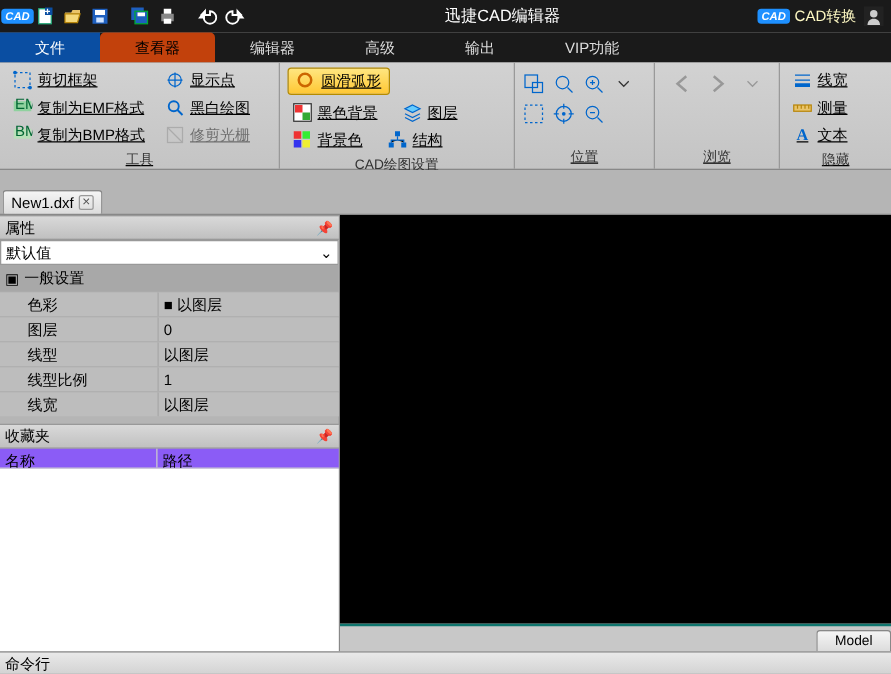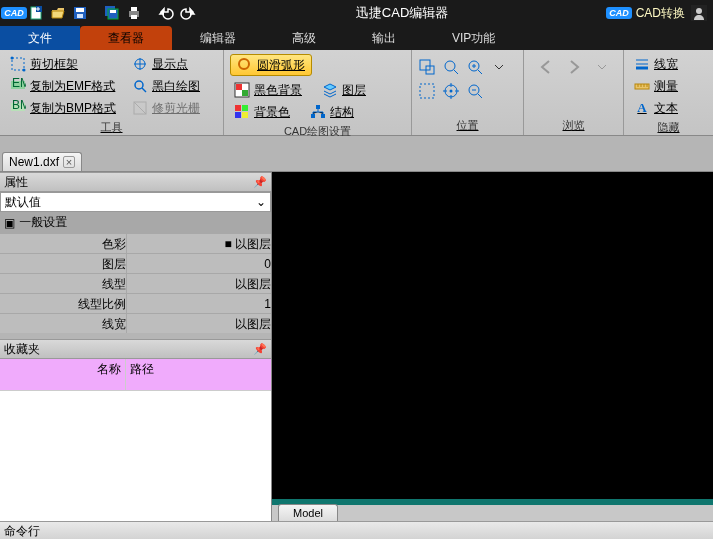--- a/index.html
+++ b/index.html
@@ -34,39 +34,39 @@
 .small-ic { width:18px;height:18px; display:flex;align-items:center;justify-content:center;cursor:pointer; }
 .small-ic.disabled { opacity:0.35; }
 
 
 .doc-tab-strip { background:#b5b5b5; height:36px; display:flex; align-items:flex-end; padding-left:2px; border-bottom:1px solid #888; }
 .doc-tab { background:linear-gradient(#f5f5f5,#dcdcdc); border:1px solid #888; border-bottom:none; border-radius:3px 3px 0 0; padding:2px 6px; display:flex; align-items:center; gap:4px; font-size:11px; }
 .doc-tab .close { cursor:pointer; font-size:11px; color:#555; border:1px solid #999; border-radius:2px; width:12px; height:12px; line-height:10px; text-align:center; }
 
 
 .main { flex:1; display:flex; min-height:0; }
-.left-panels { width:272px; display:flex; flex-direction:column; border-right:1px solid #888;text-align:right; }
+.left-panels { width:272px; display:flex; flex-direction:column; border-right:1px solid #888; }
 .panel-header { background:linear-gradient(#d9d9d9,#c0c0c0); border:1px solid #999; border-left:none; border-right:none; height:20px; display:flex; align-items:center; padding:0 4px; font-size:12px; justify-content:space-between; }
 .pin { font-size:11px; color:#333; cursor:pointer; }
 .dropdown { background:#fff; border:1px solid #999; height:20px; display:flex; align-items:center; justify-content:space-between; padding:0 4px; }
 .dropdown .dd-arrow { cursor:pointer; }
 .prop-grid { background:#bdbdbd; }
 .prop-section { background:#a8a8a8; padding:2px 4px; font-size:11px; display:flex; align-items:center; gap:4px; }
 .prop-row { display:flex; border-top:1px solid #a8a8a8; height:20px; }
 .prop-row .k { width:126px; padding-left:22px; background:#bdbdbd; line-height:20px; }
 .prop-row .v { flex:1; background:#bdbdbd; padding-left:4px; line-height:20px; border-left:1px solid #a8a8a8; }
 .fav-panel { display:flex; flex-direction:column; flex:1; }
-.fav-head { display:flex; background:#f0abfc; border-bottom:1px solid #ccc; height:32px; }
+.fav-head { display:flex; background:#8b5cf6; border-bottom:1px solid #ccc; height:16px; }
 .fav-head .col { padding:2px 4px; }
 .fav-head .col:first-child { width:126px; border-right:1px solid #ccc; }
 .fav-body { flex:1; background:#fff; }
 
 .canvas-area { flex:1; display:flex; flex-direction:column; background:#b5b5b5; }
 .canvas { flex:1; background:#000; }
-.model-tab-strip { height:22px; background:#c8c8c8; border-top:6px solid #0f766e; display:flex; align-items:flex-end; padding-left:6px; }
+.model-tab-strip { height:22px; background:#c8c8c8; border-top:2px solid #0f766e; display:flex; align-items:flex-end; padding-left:6px;justify-content:flex-end; }
 .model-tab { background:linear-gradient(#f5f5f5,#dcdcdc); border:1px solid #888; border-bottom:none; border-radius:3px 3px 0 0; padding:2px 14px; font-size:11px; }
 
 .status-bar { height:18px; background:linear-gradient(#e9e9e9,#d3d3d3); border-top:1px solid #999; padding:0 4px; font-size:11px; line-height:18px; }
 
 svg { display:block; }
 </style>
 </head>
 <body>
 
 <div class="title-bar">

